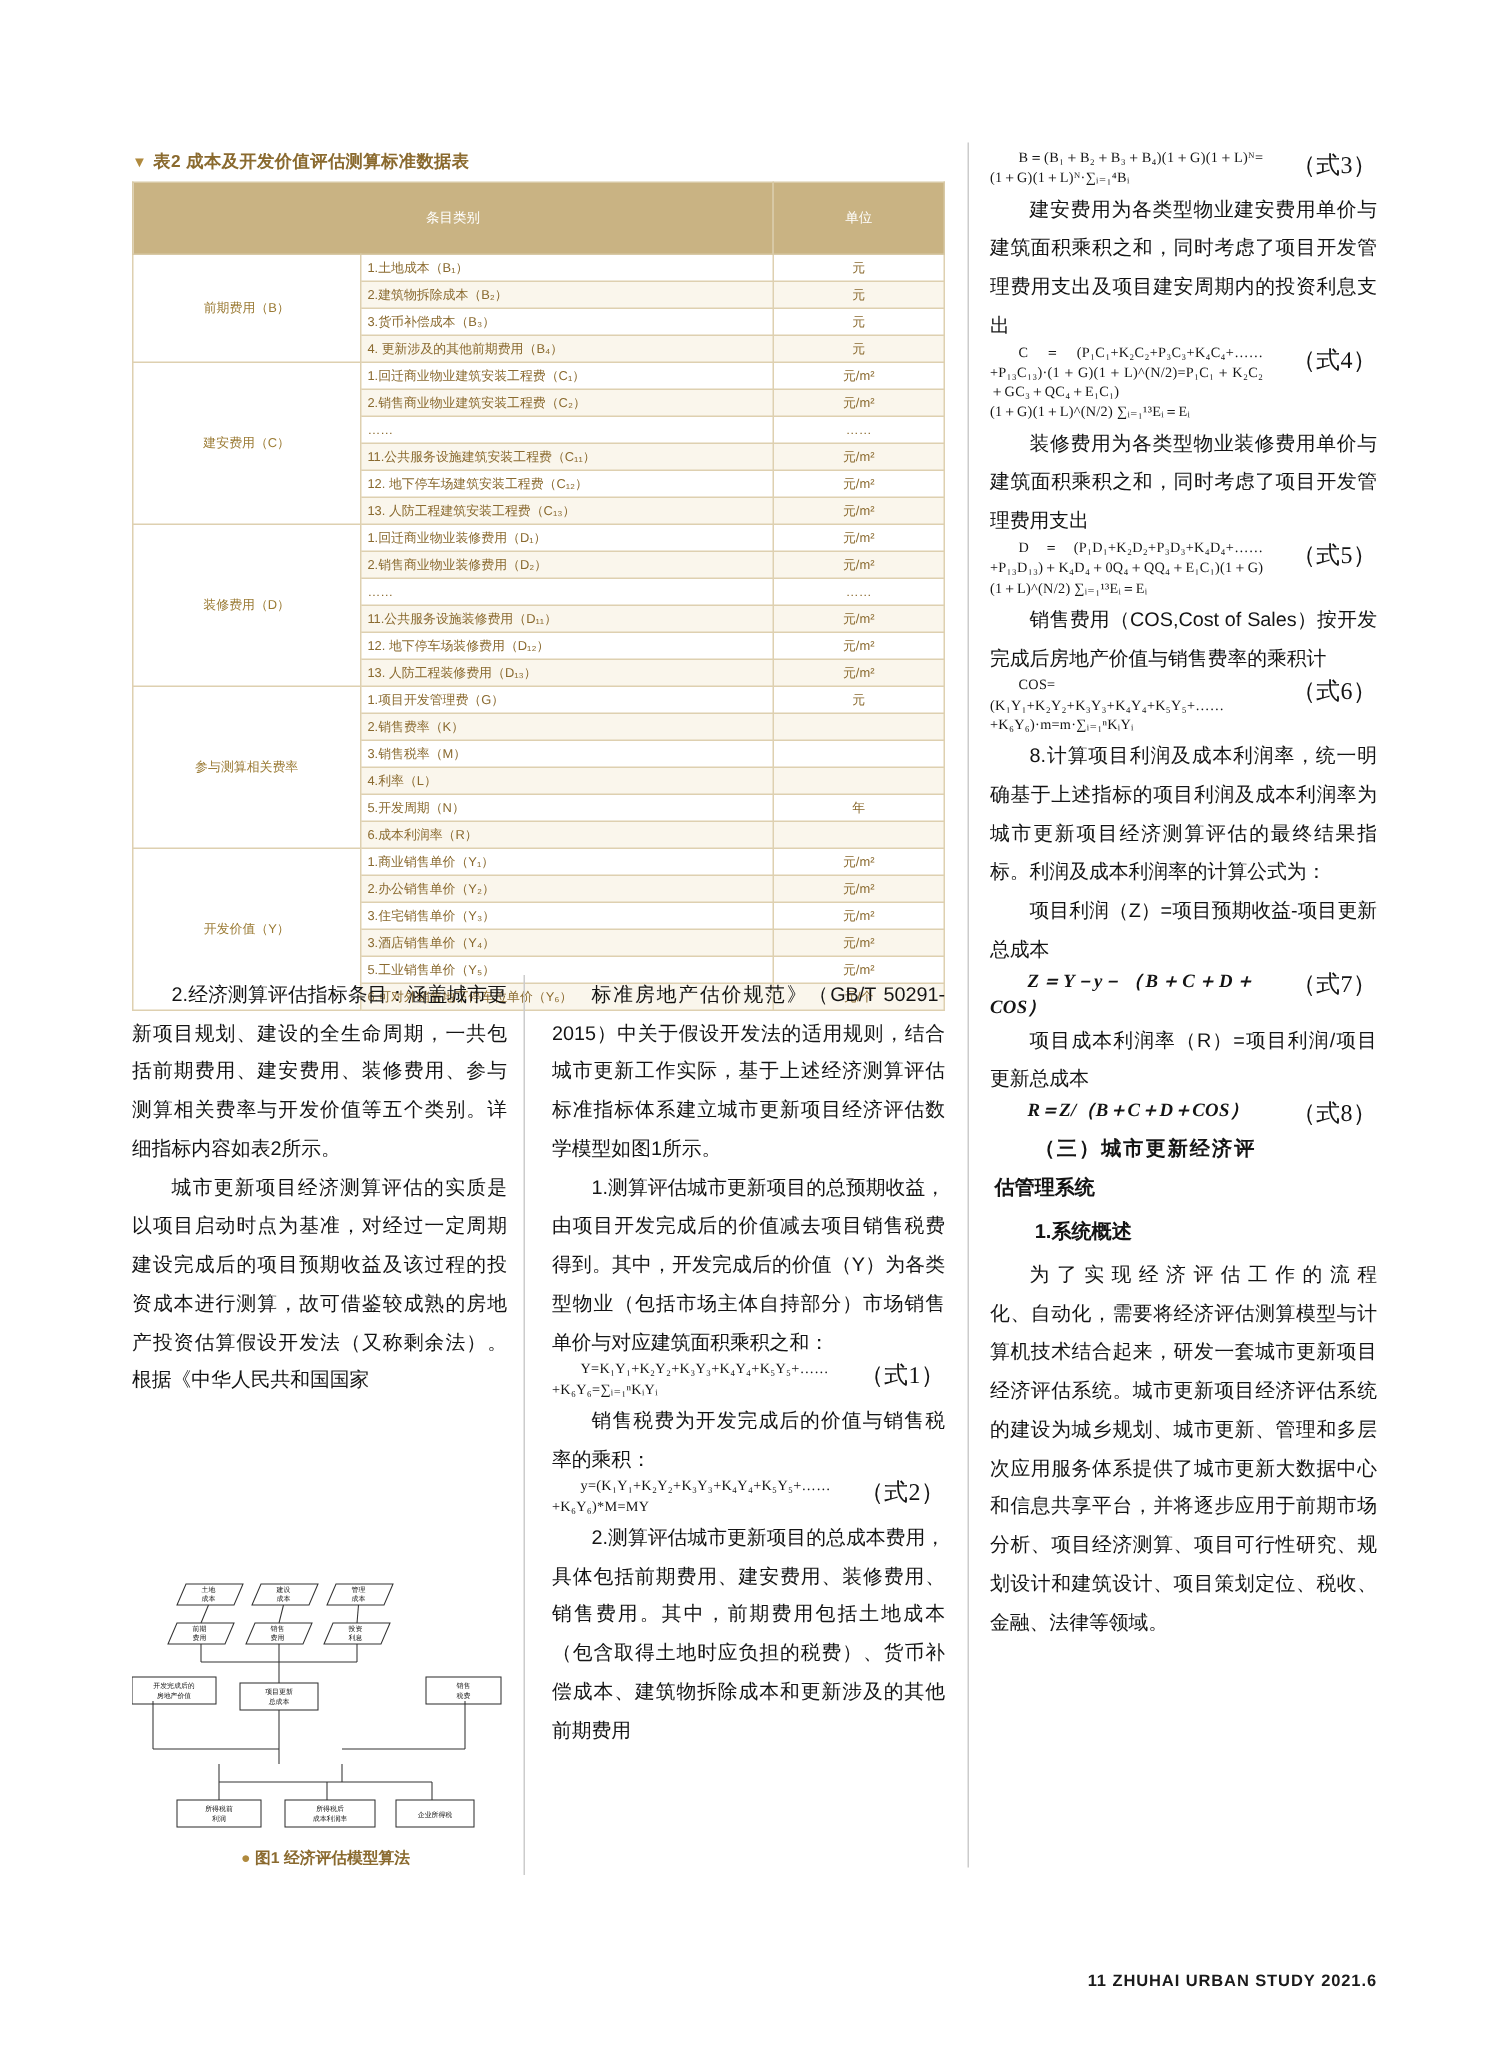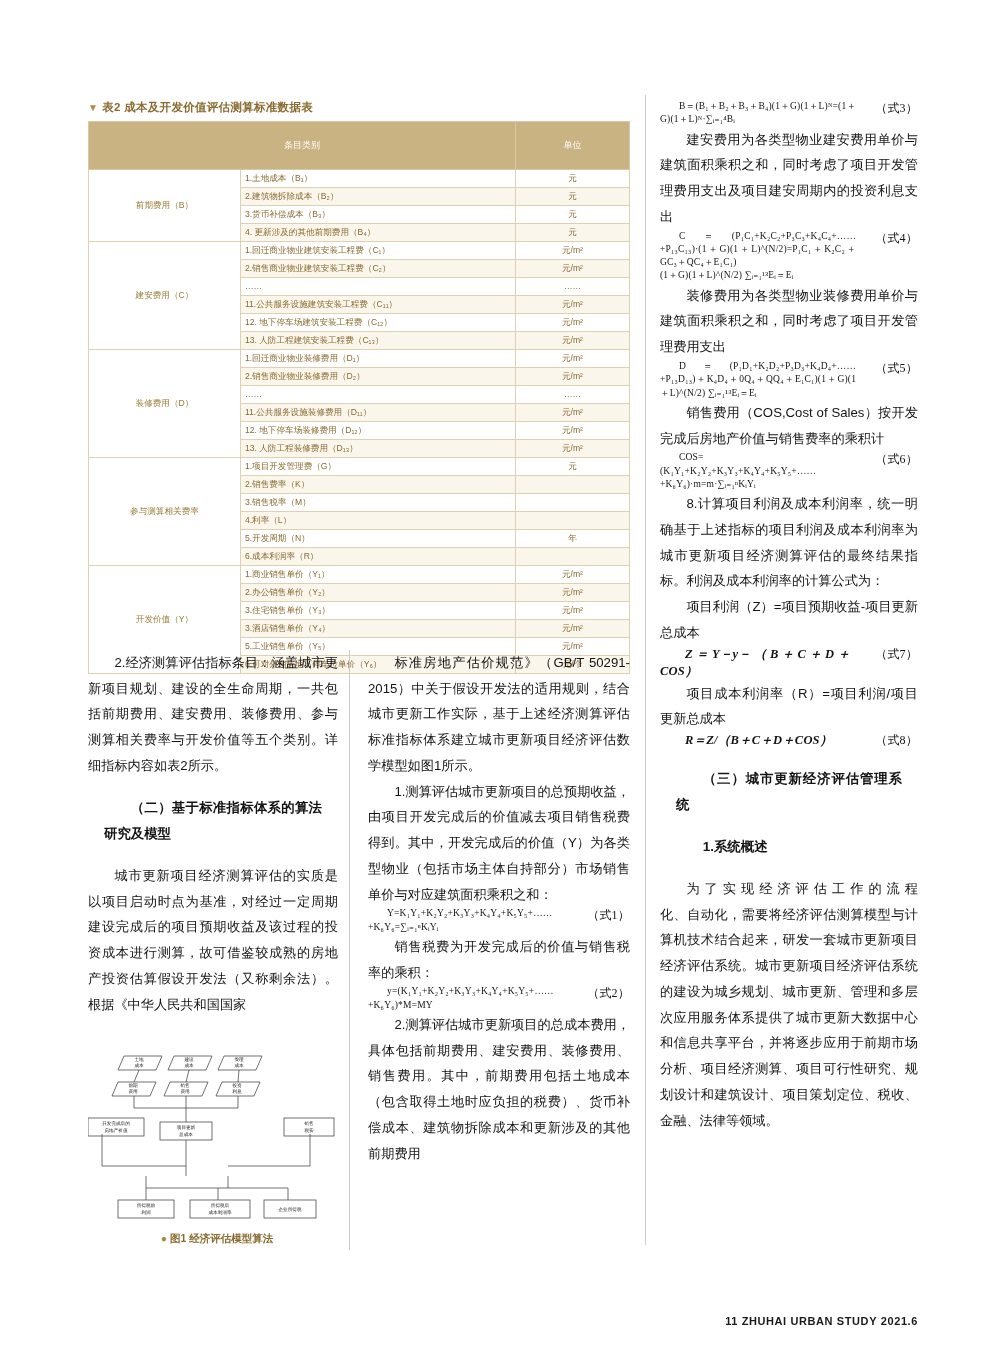--- a/index.html
+++ b/index.html
@@ -15,32 +15,32 @@
   table.data td{border:1px solid #ded0b0;padding:2px 4px;line-height:1.35;height:13px;}
   td.cat{width:150px;text-align:center;vertical-align:middle;color:#9b7b35;}
   td.item{width:280px;text-align:left;}
   td.unit{width:110px;text-align:center;}
   tr.r-odd td{background:#ffffff;}
   tr.r-even td{background:#faf6ec;}
 
   
   .col{position:absolute;font-size:13.2px;line-height:1.95;color:#141414;text-align:justify;}
   .col p{margin:0;text-indent:2em;}
-  .col h4{margin:16px;font-size:13.4px;font-weight:bold;text-indent:2em;}
+  .col h4{margin:3px;font-size:13.4px;font-weight:bold;text-indent:2em;}
   .colA{left:88px;top:650px;width:250px;}
   .colB{left:368px;top:650px;width:262px;}
   .colC{left:660px;top:100px;width:258px;}
 
   .vrule{position:absolute;top:650px;left:349px;width:1px;height:600px;background:#cccccc;}
   .vrule2{position:absolute;top:95px;left:645px;width:1px;height:1150px;background:#cccccc;}
 
   
   .formula{font-family:"Liberation Serif","DejaVu Serif",serif;font-size:9.5px;text-indent:0;margin:6px 0;letter-spacing:.2px;line-height:1.4;}
   .formula.big{font-size:12.5px;font-style:italic;font-weight:bold;}
-  .fnum{float:right;font-style:normal;font-weight:normal;font-size:12px;}
+  .fnum{float:right;font-style:normal;font-weight:normal;font-size:16px;}
 
   
   .diagram{position:absolute;left:88px;top:1048px;width:258px;height:190px;}
   .dcap{position:absolute;left:88px;top:1232px;width:258px;text-align:center;font-size:10.5px;color:#8a6a2f;font-weight:bold;}
   .dcap .dot{color:#b08a3e;}
 
   .footer{position:absolute;right:88px;bottom:38px;font-size:11px;letter-spacing:.6px;color:#1a1a1a;}
   .footer b{font-weight:bold;}
 </style>
 </head>
@@ -176,21 +176,20 @@
           <tr class="r-even">
             <td class="item">6.可对外销售地下停车位单价（Y₆）</td>
             <td class="unit">元/个</td>
           </tr>
         </tbody>
     </table>
   </div>
 
   <div class="col colA">
     <p>2.经济测算评估指标条目：涵盖城市更新项目规划、建设的全生命周期，一共包括前期费用、建安费用、装修费用、参与测算相关费率与开发价值等五个类别。详细指标内容如表2所示。</p>
-    <h4>（二）基于标准指标体系的算法研究及模型</h4>
     <p>城市更新项目经济测算评估的实质是以项目启动时点为基准，对经过一定周期建设完成后的项目预期收益及该过程的投资成本进行测算，故可借鉴较成熟的房地产投资估算假设开发法（又称剩余法）。根据《中华人民共和国国家</p>
   </div>
 
   <div class="diagram">
     <svg width="258" height="190" viewBox="0 0 258 190">
       <g font-family="Liberation Sans, sans-serif" font-size="4.6" fill="#111" text-anchor="middle">
 
         <g stroke="#333" fill="none" stroke-width=".7">
           <polygon points="36,8 74,8 68,22 30,22"></polygon>
           <polygon points="86,8 124,8 118,22 80,22"></polygon>

